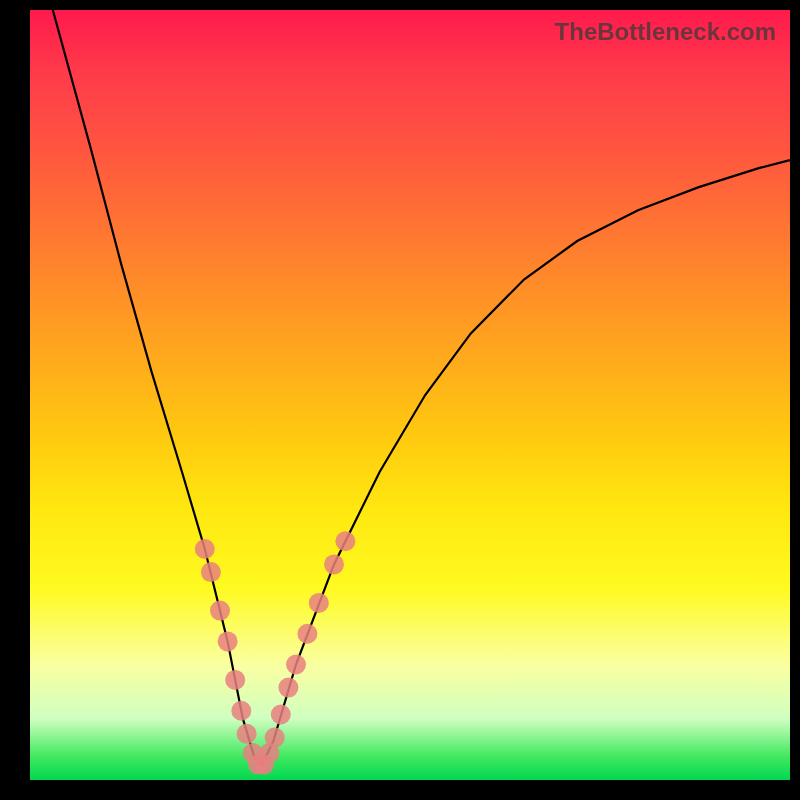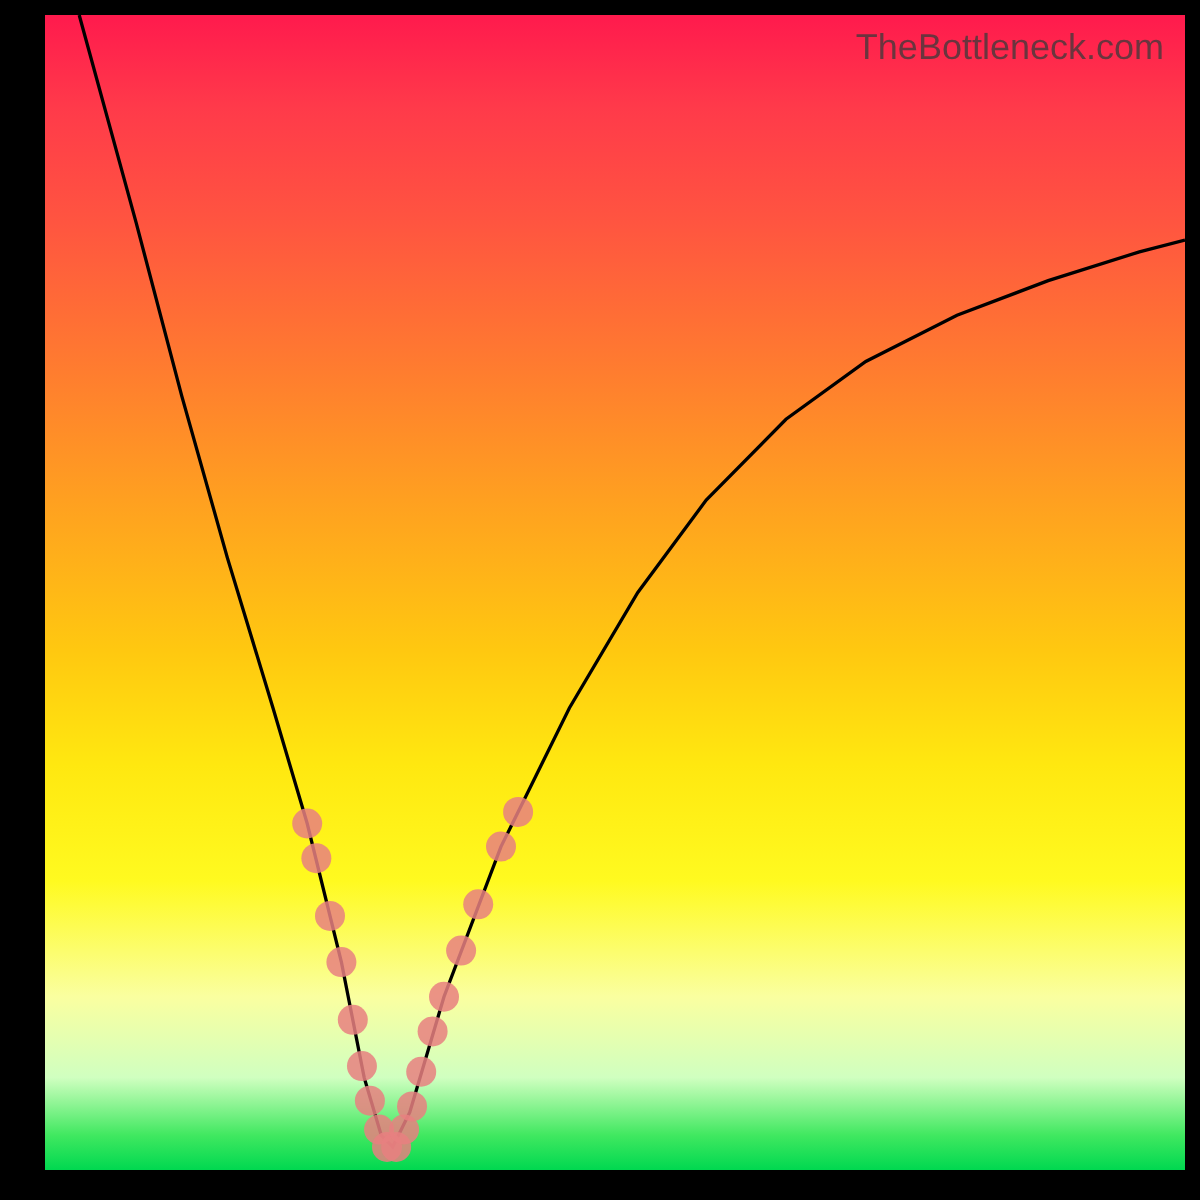--- a/index.html
+++ b/index.html
@@ -31,21 +31,21 @@
         #00d850 100%
       );
     }
     .watermark {
       position: absolute;
       top: 8px;
       right: 14px;
       color: #3a3a3a;
       font-family: Arial, Helvetica, sans-serif;
       font-size: 24px;
-      font-weight: 400;
+      font-weight: 700;
       opacity: 0.75;
       z-index: 10;
     }
     svg.overlay {
       position: absolute;
       left: 0;
       top: 0;
       width: 100%;
       height: 100%;
       pointer-events: none;

